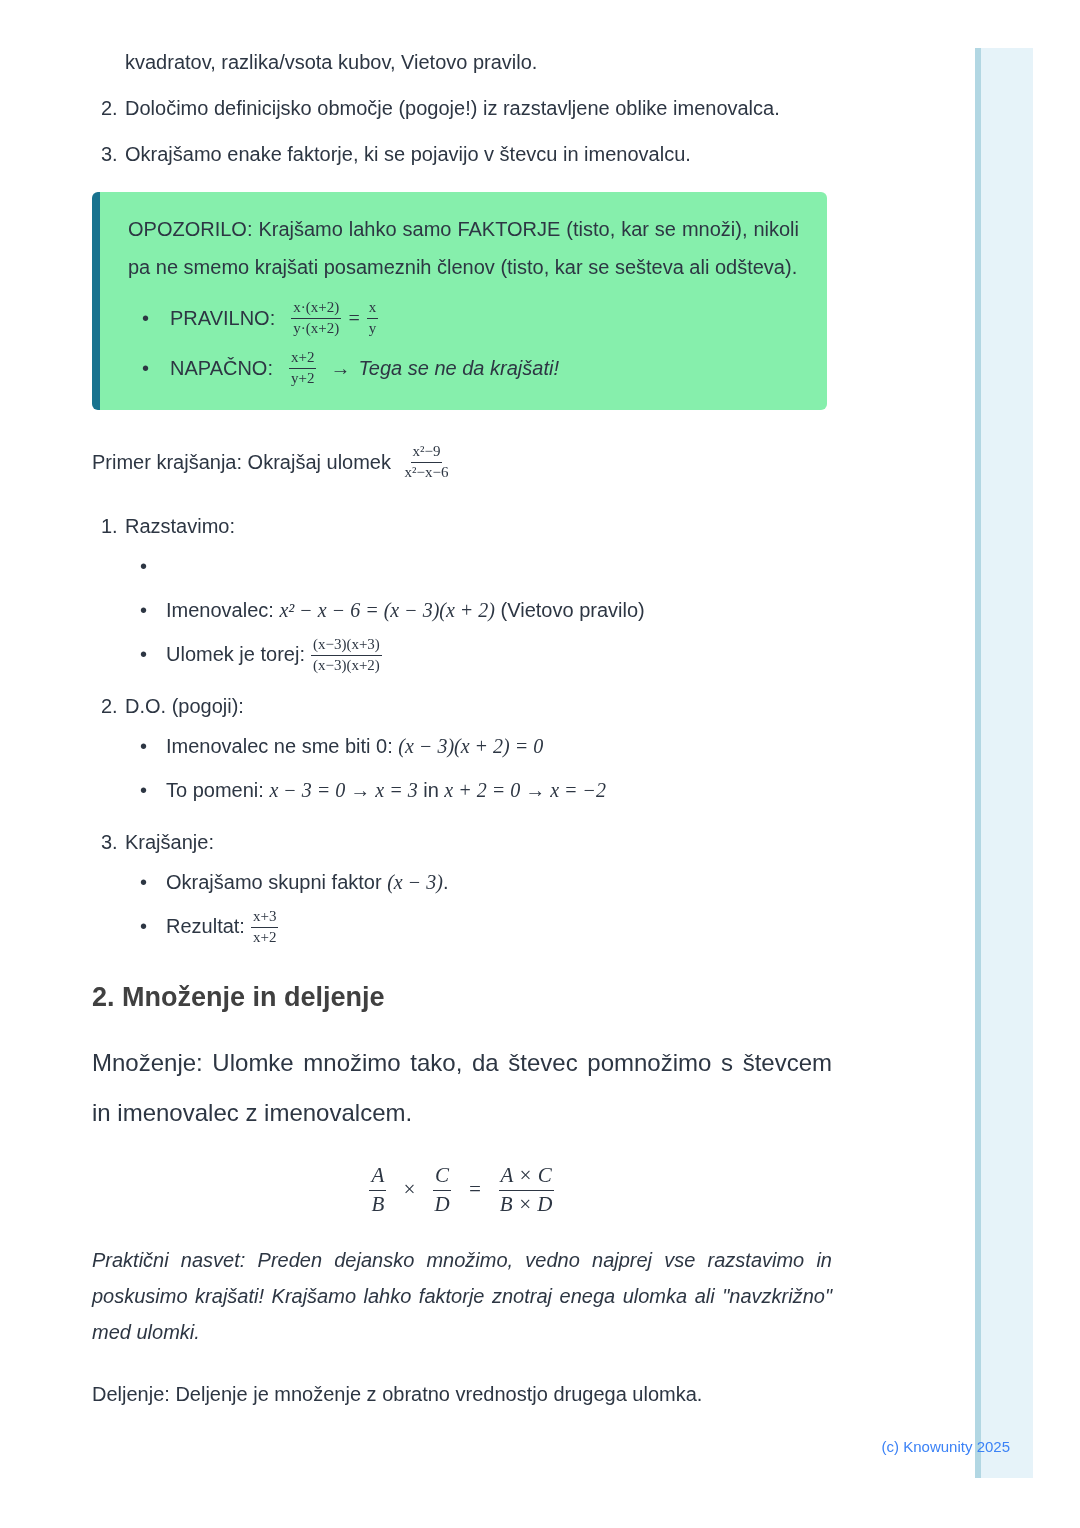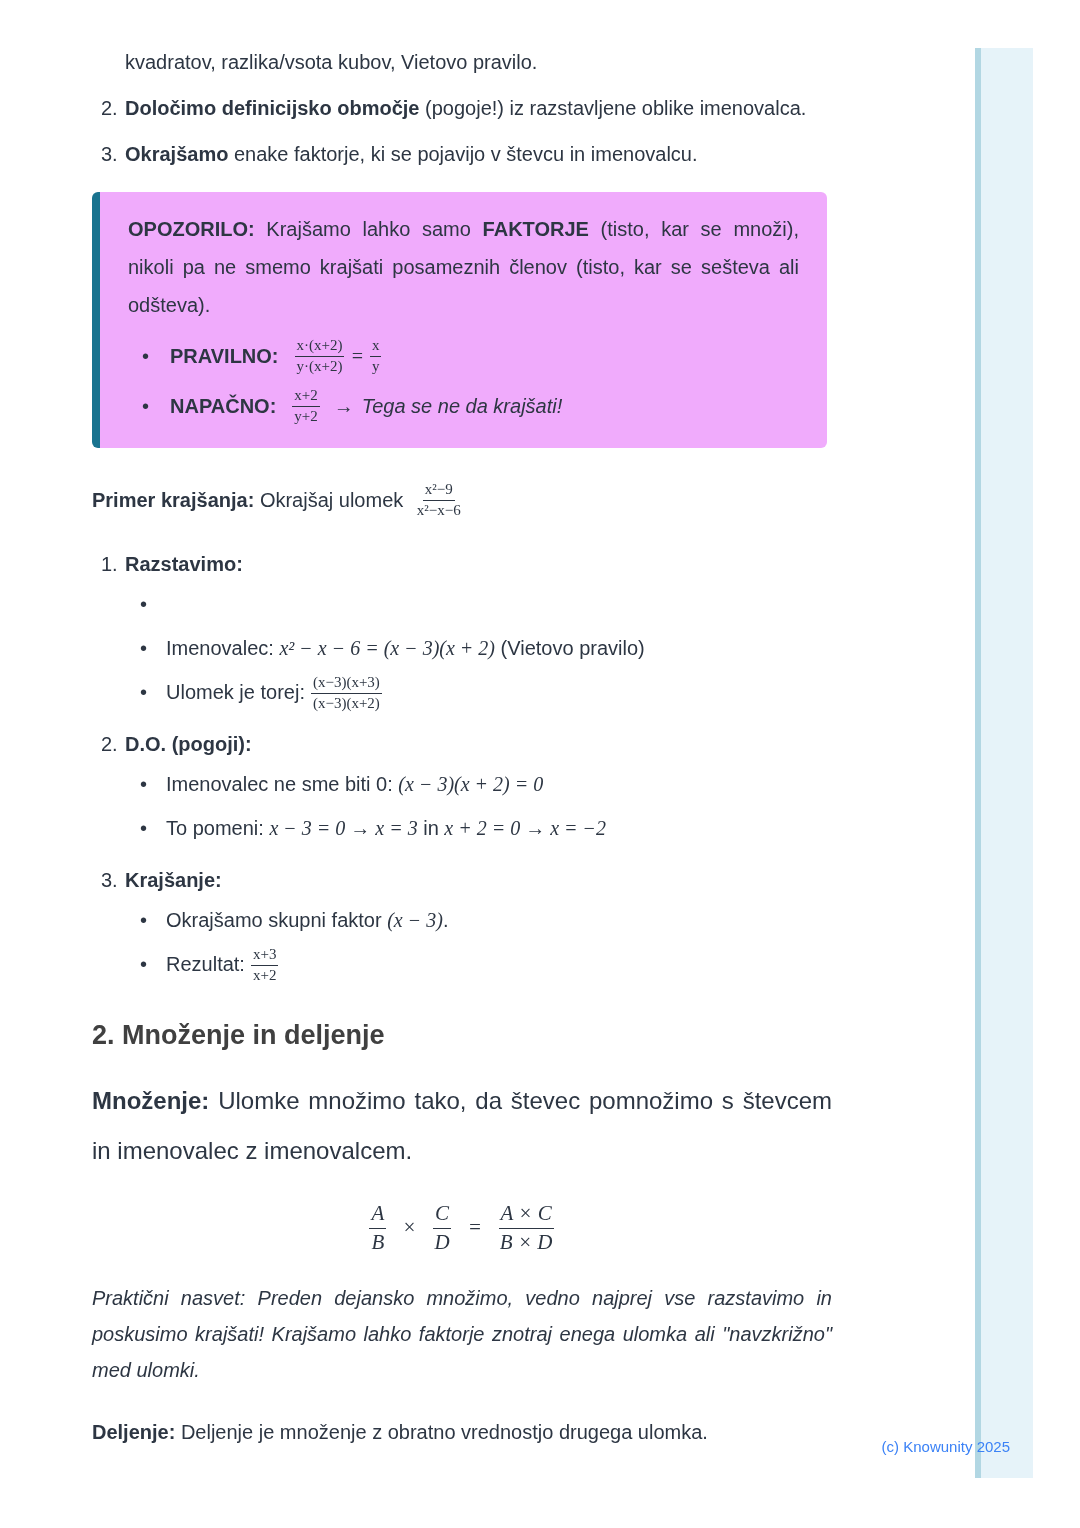--- a/index.html
+++ b/index.html
@@ -19,31 +19,31 @@
 
   
   .intro-cont { margin:0 0 10px 33px; font-size:20px; line-height:36px; }
   .num-item { display:flex; margin-bottom:10px; font-size:20px; line-height:36px; }
   .num-item .num { flex:none; margin-left:9px; width:24px; }
   .num-item .itext { flex:1; }
 
   
   .callout {
     margin-top:20px;
-    background:#f0abfc;
+    background:#86efac;
     border-left:8px solid #19738f;
     border-radius:6px;
     padding:18px 28px 14px 28px;
     width:735px;
   }
   .callout-text { font-size:20px; line-height:38px; text-align:justify; }
   .callout-bullets { list-style:none; margin:10px 0 0 14px; }
   .callout-bullets li { display:flex; align-items:center; min-height:44px; margin-bottom:6px; font-size:20px; }
   .bullet-marker { flex:none; width:28px; font-size:20px; }
-  .blabel { font-weight:bold; margin-right:10px; }
+  .blabel { font-weight:normal; margin-right:10px; }
 
   
   .math {
     font-family:"Liberation Serif", serif;
     font-style:italic;
     font-size:20px;
   }
   .frac {
     display:inline-flex;
     flex-direction:column;
@@ -101,21 +101,21 @@
     background:#e6f3f9;
     border-left:6px solid #b2d7e3;
   }
   .footer {
     position:absolute;
     top:1438px; right:70px;
     font-size:15px;
     color:#3b82f6;
     z-index:2;
   }
-  b { font-weight:bold; }
+  b { font-weight:normal; }
 </style>
 </head>
 <body>
 
 <div class="side-strip"></div>
 
 <main class="content">
 
   <p class="intro-cont">kvadratov, razlika/vsota kubov, Vietovo pravilo.</p>
 

